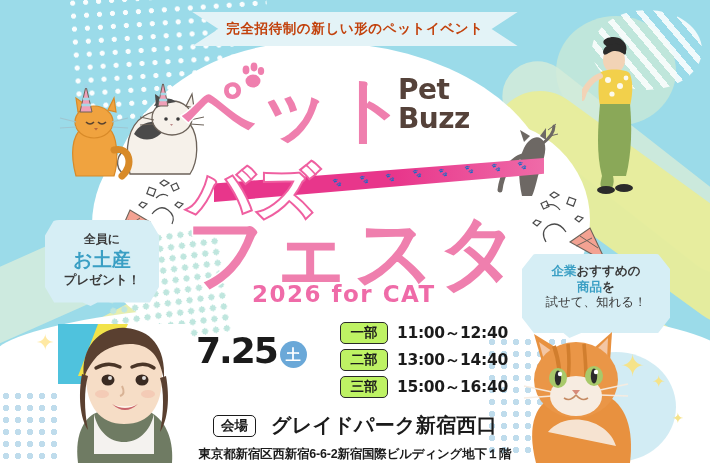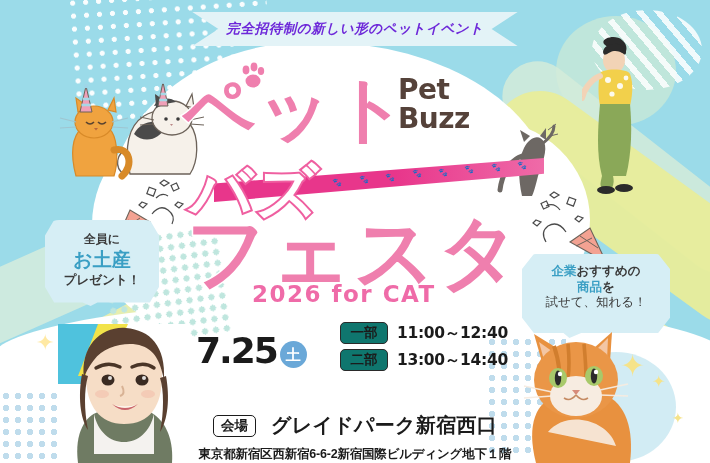--- a/index.html
+++ b/index.html
@@ -114,23 +114,22 @@
   .ribbon {
     position:relative;
     background:#e3f3f7;
     height:34px;
     padding:0 34px;
     display:flex; align-items:center; justify-content:center;
     clip-path:polygon(0 0, 100% 0, 92% 50%, 100% 100%, 0 100%, 8% 50%);
     box-shadow:0 1px 2px rgba(0,0,0,.08);
   }
   .ribbon-text {
-    color:#6d28d9; font-size:13.5px; font-weight:bold; letter-spacing:.6px;
+    color:#c2410c; font-size:13.5px; font-weight:bold; letter-spacing:.6px;
     white-space:nowrap;
-    font-style:italic;
   }
 
   
   .wedge {
     left:214px; top:158px; width:330px; height:44px;
     background:linear-gradient(90deg,#e8368b 0%, #e8368b 55%, #ef6ba8 100%);
     clip-path:polygon(0 58%, 100% 0, 100% 36%, 0 100%);
     z-index:14;
   }
   .wedge .paw {
@@ -209,21 +208,21 @@
   }
   .date-dow {
     display:inline-block; vertical-align:middle;
     width:27px;height:27px;border-radius:50%;
     background:#6aa8d8;color:#fff;font-size:15px;font-weight:bold;
     text-align:center;line-height:27px; margin-left:3px; margin-top:8px;
   }
   .sched { left:340px; top:322px; z-index:45; }
   .sched-row { display:flex; align-items:center; margin-bottom:5px; }
   .sess-badge {
-    background:#0f766e; border:1.6px solid #2a2a2a; border-radius:5px;
+    background:#bef264; border:1.6px solid #2a2a2a; border-radius:5px;
     font-size:13.5px; font-weight:bold; color:#1b1b1b;
     padding:1px 7px; margin-right:9px; min-width:48px; text-align:center;
   }
   .sess-time {
     font-size:15.5px; font-weight:bold; color:#1b1b1b;
     font-family:"DejaVu Sans","Liberation Sans",sans-serif;
     letter-spacing:-.3px;
   }
 
   
@@ -518,20 +517,24 @@
 
   <div class="layer sched">
     <div class="sched-row">
       <span class="sess-badge">一部</span>
       <span class="sess-time">11:00～12:40</span>
     </div>
     <div class="sched-row">
       <span class="sess-badge">二部</span>
       <span class="sess-time">13:00～14:40</span>
     </div>
+    <div class="sched-row">
+      <span class="sess-badge">三部</span>
+      <span class="sess-time">15:00～16:40</span>
+    </div>
   </div>
 
   <div class="layer venue">
     <div class="venue-line">
       <span class="venue-label">会場</span>
       <span class="venue-name">グレイドパーク新宿西口</span>
     </div>
     <div class="venue-addr">東京都新宿区西新宿6-6-2新宿国際ビルディング地下１階</div>
   </div>
 

